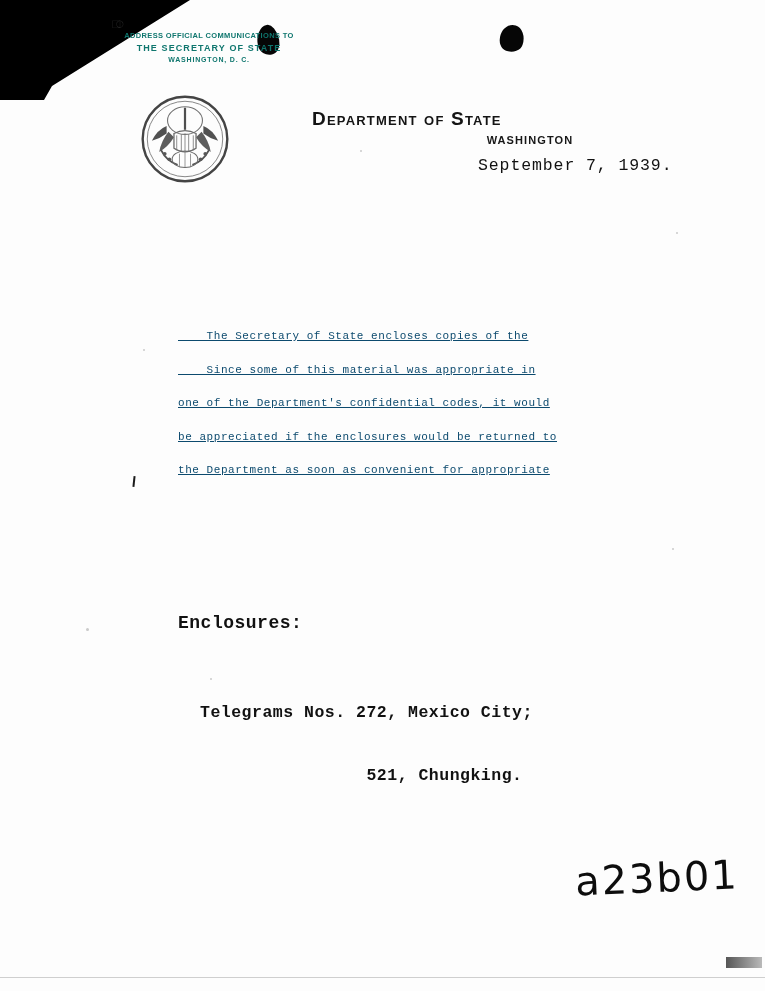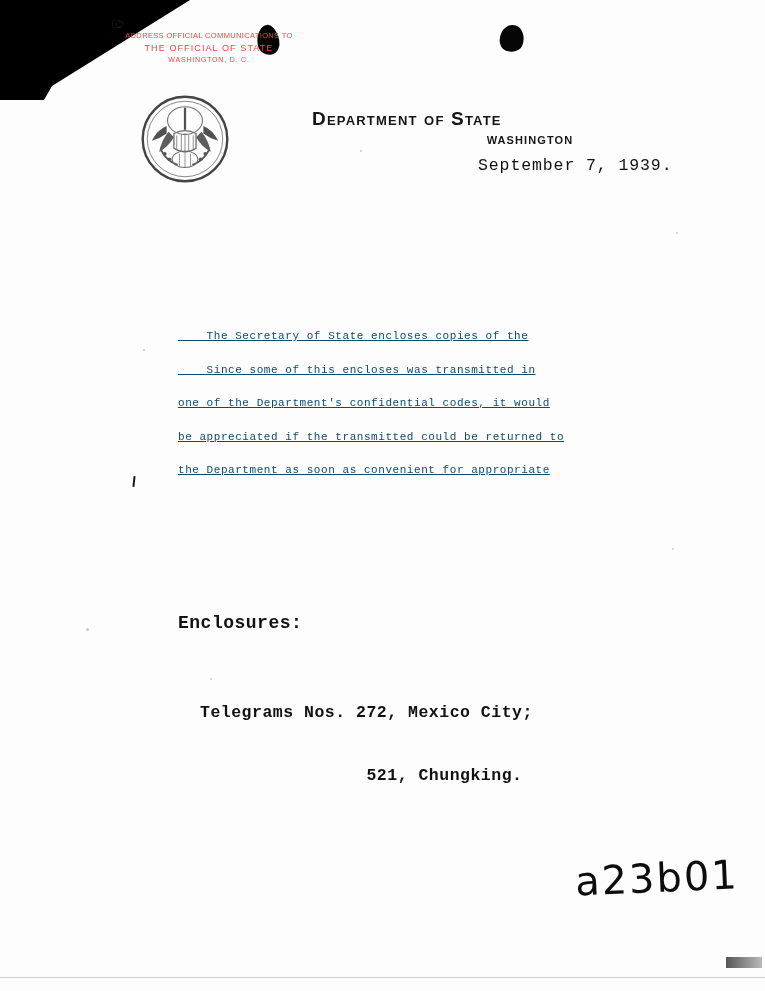--- a/index.html
+++ b/index.html
@@ -66,22 +66,22 @@
     border-radius: 50%;
   }
 
   
   .return-address {
     position: absolute;
     left: 98px; top: 31px;
     width: 222px;
     text-align: center;
     font-family: "Liberation Sans", "DejaVu Sans", sans-serif;
-    font-weight: normal;
-    color: #ef4444;
+    font-weight: bold;
+    color: #0f766e;
     line-height: 1.45;
   }
   .return-address .ra-1 { font-size: 7.5px; letter-spacing: 0.35px; }
   .return-address .ra-2 { font-size: 9px; letter-spacing: 1.1px; }
   .return-address .ra-3 { font-size: 7px; letter-spacing: 0.8px; }
   .ra-flourish {
     position: absolute;
     left: 112px; top: 20px;
     width: 26px; height: 9px;
     font-family: "Liberation Serif", serif;
@@ -192,21 +192,21 @@
   <div class="speck" style="left:676px;top:232px;width:2px;height:2px;"></div>
   <div class="speck" style="left:86px;top:628px;width:3px;height:3px;"></div>
   <div class="speck" style="left:672px;top:548px;width:2px;height:2px;"></div>
   <div class="speck" style="left:210px;top:678px;width:2px;height:2px;"></div>
   <div class="speck" style="left:143px;top:349px;width:2px;height:2px;"></div>
 
   <div class="ra-flourish">⎄</div>
 
   <div class="return-address">
     <div class="ra-1">ADDRESS OFFICIAL COMMUNICATIONS TO</div>
-    <div class="ra-2">THE OFFICIAL OF STATE</div>
+    <div class="ra-2">THE SECRETARY OF STATE</div>
     <div class="ra-3">WASHINGTON, D. C.</div>
   </div>
 
   <svg class="seal" viewBox="0 0 100 100">
     <circle cx="50" cy="50" r="46" fill="none" stroke="#1c1c1c" stroke-width="2.6"></circle>
     <circle cx="50" cy="50" r="41" fill="none" stroke="#3a3a3a" stroke-width="0.8"></circle>
     <ellipse cx="50" cy="30" rx="19" ry="15" fill="none" stroke="#555" stroke-width="1.2"></ellipse>
     <path d="M50 16 L50 40" stroke="#2a2a2a" stroke-width="2.4"></path>
     <path d="M30 36 Q20 40 14 52 Q22 50 30 44 Z" fill="#2c2c2c"></path>
     <path d="M70 36 Q80 40 86 52 Q78 50 70 44 Z" fill="#2c2c2c"></path>
@@ -223,23 +223,23 @@
     <ellipse cx="50" cy="72" rx="14" ry="9" fill="none" stroke="#4a4a4a" stroke-width="1.2"></ellipse>
     <path d="M44 66 L44 80 M50 65 L50 81 M56 66 L56 80" stroke="#555" stroke-width="0.8"></path>
   </svg>
 
   <div class="dept-title">Department of State</div>
   <div class="dept-city">WASHINGTON</div>
   <div class="date-line">September 7, 1939.</div>
 
   <div class="body-block">
     <div class="body-line">    The Secretary of State encloses copies of the</div>
-    <div class="body-line">    Since some of this encloses was transmitted in</div>
+    <div class="body-line">    Since some of this material was appropriate in</div>
     <div class="body-line">one of the Department's confidential codes, it would</div>
-    <div class="body-line">be appreciated if the transmitted could be returned to</div>
+    <div class="body-line">be appreciated if the enclosures would be returned to</div>
     <div class="body-line">the Department as soon as convenient for appropriate</div>
   </div>
 
   <div class="enclosures-heading">Enclosures:</div>
 
   <div class="enclosures-list">
     <div>Telegrams Nos. 272, Mexico City;</div>
     <div>                521, Chungking.</div>
   </div>
 

